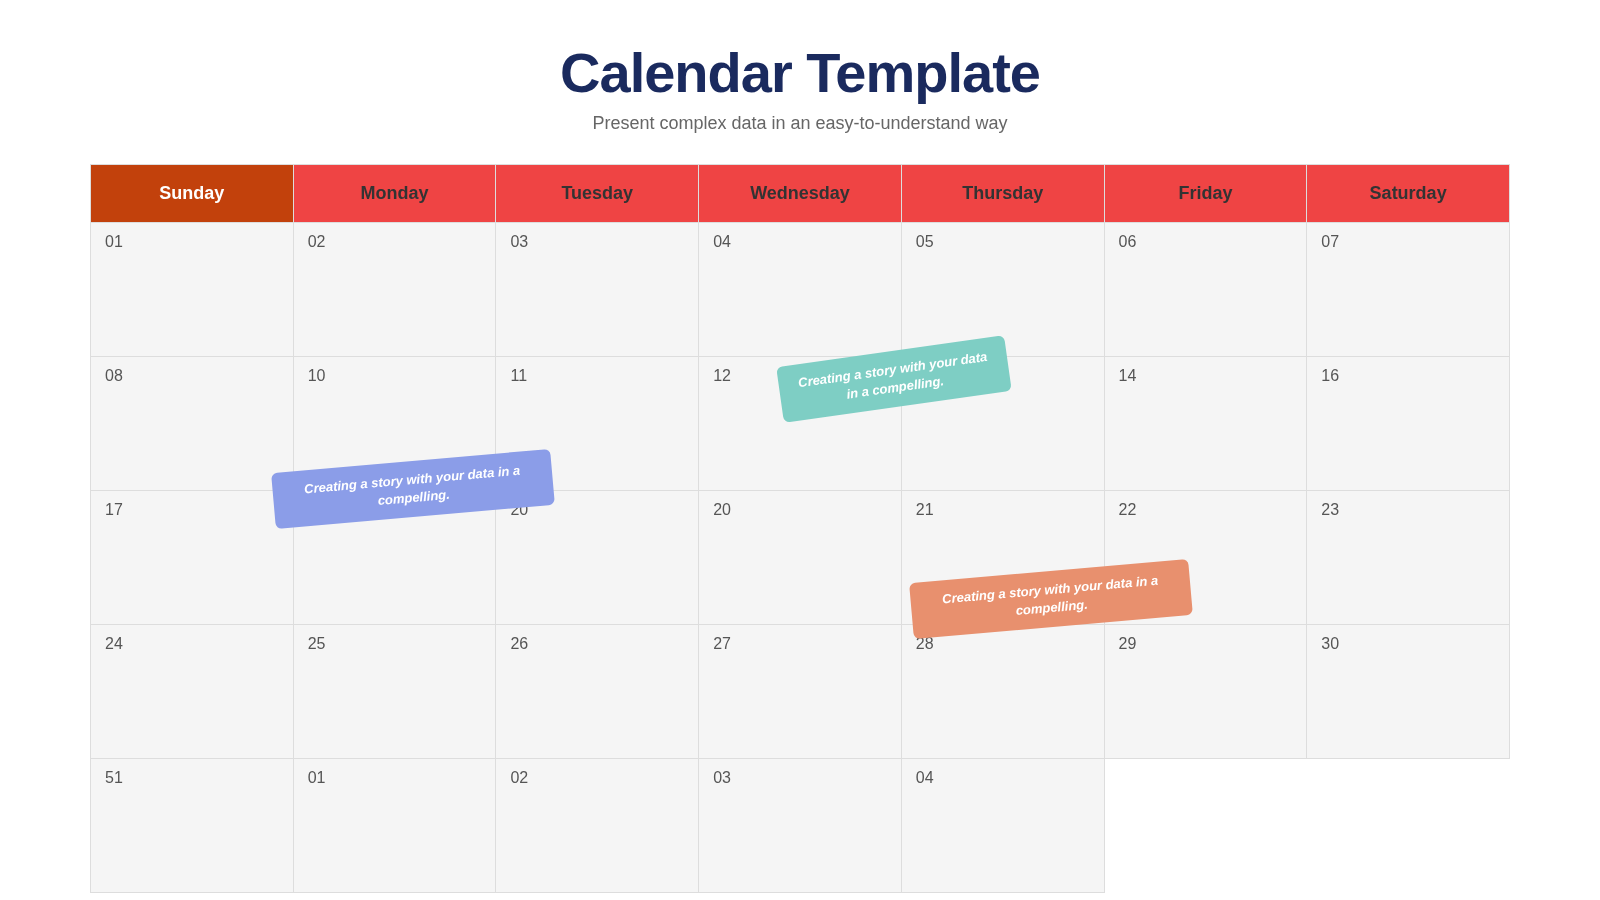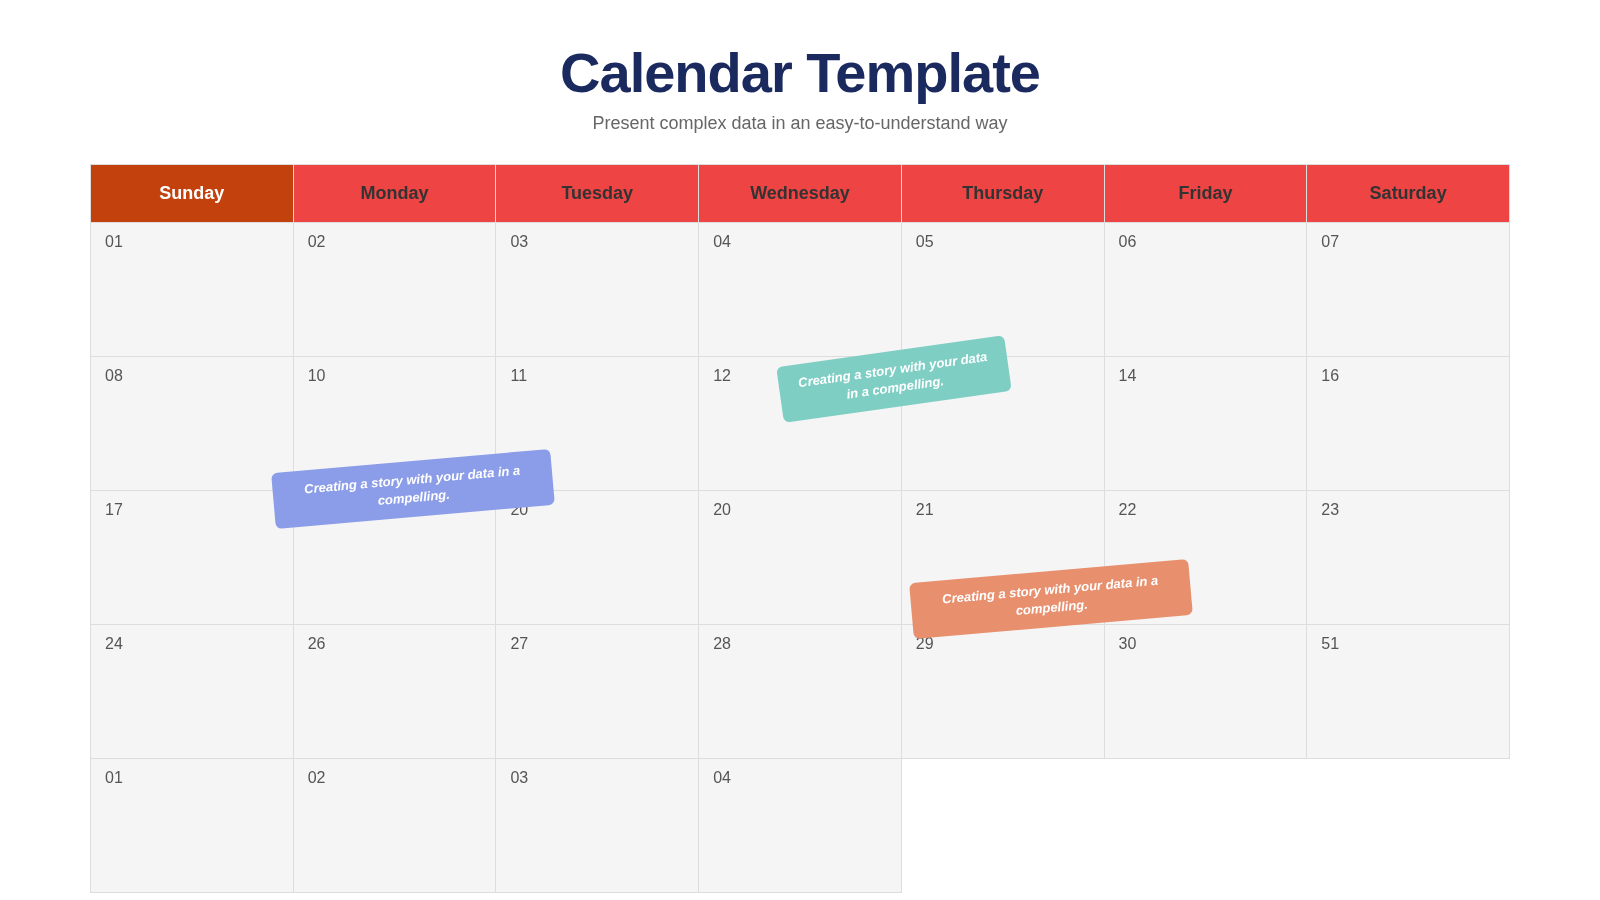--- a/index.html
+++ b/index.html
@@ -118,20 +118,21 @@
       <div class="calendar-cell"><span class="cell-date">14</span></div>
       <div class="calendar-cell"><span class="cell-date">16</span></div>
       <div class="calendar-cell"><span class="cell-date">17</span></div>
       <div class="calendar-cell"><span class="cell-date">18</span></div>
       <div class="calendar-cell"><span class="cell-date">20</span></div>
       <div class="calendar-cell"><span class="cell-date">20</span></div>
       <div class="calendar-cell"><span class="cell-date">21</span></div>
       <div class="calendar-cell"><span class="cell-date">22</span></div>
       <div class="calendar-cell"><span class="cell-date">23</span></div>
       <div class="calendar-cell"><span class="cell-date">24</span></div>
+      <div class="calendar-cell"><span class="cell-date">25</span></div>
       <div class="calendar-cell"><span class="cell-date">26</span></div>
       <div class="calendar-cell"><span class="cell-date">27</span></div>
       <div class="calendar-cell"><span class="cell-date">28</span></div>
       <div class="calendar-cell"><span class="cell-date">29</span></div>
       <div class="calendar-cell"><span class="cell-date">30</span></div>
       <div class="calendar-cell"><span class="cell-date">51</span></div>
       <div class="calendar-cell other-month"><span class="cell-date">01</span></div>
       <div class="calendar-cell other-month"><span class="cell-date">02</span></div>
       <div class="calendar-cell other-month"><span class="cell-date">03</span></div>
       <div class="calendar-cell other-month"><span class="cell-date">04</span></div>

